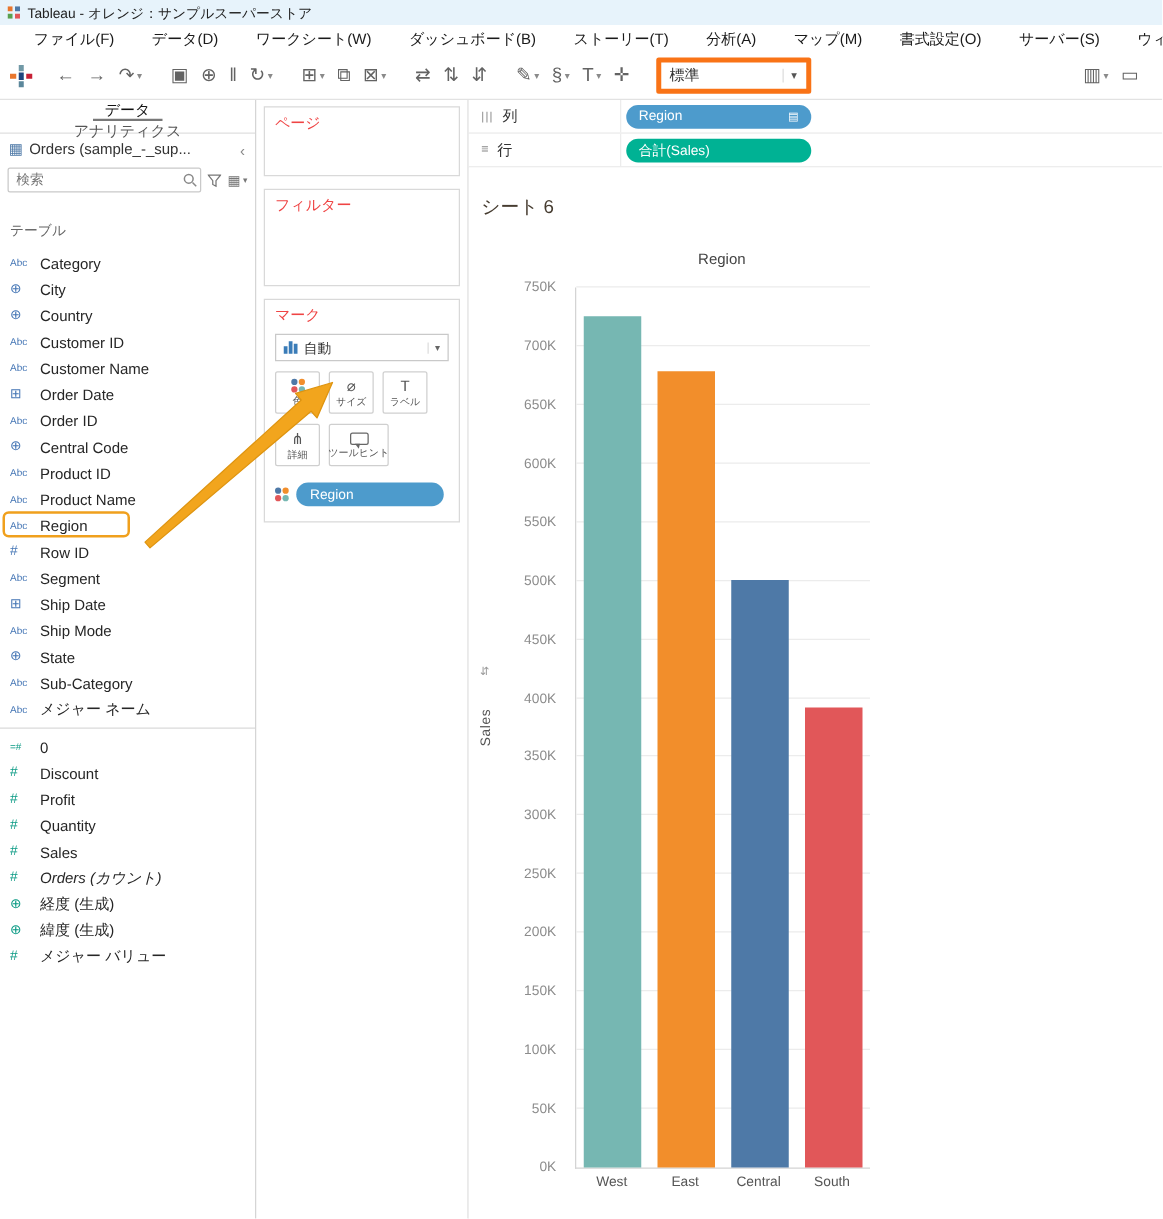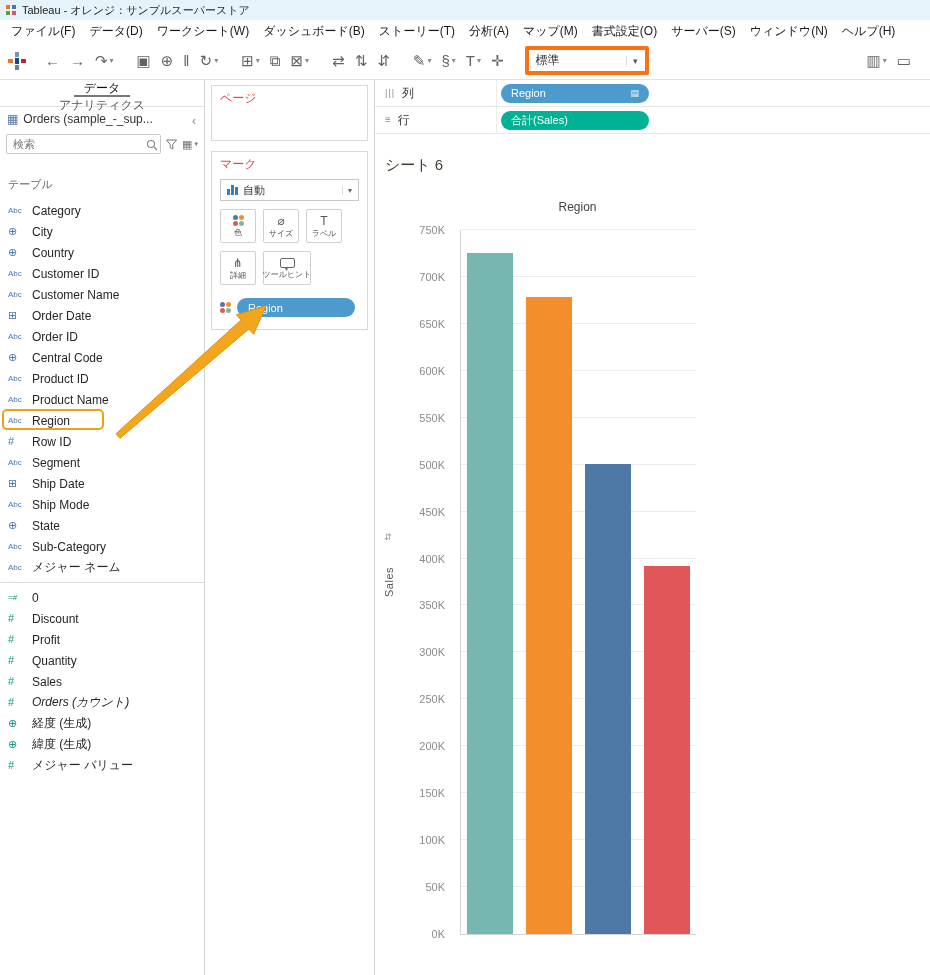--- a/index.html
+++ b/index.html
@@ -5,21 +5,21 @@
   html,body{margin:0;padding:0;}
   body{width:930px;height:975px;font-family:"Liberation Sans","DejaVu Sans",sans-serif;background:#fff;}
   .app{position:relative;width:930px;height:975px;overflow:hidden;background:#fff;}
 
   
   .titlebar{height:20px;background:#e7f3fb;display:flex;align-items:center;padding-left:6px;gap:6px;font-size:11px;color:#222;}
   .logo-sm{display:inline-flex;}
 
   
   .menubar{height:22px;background:#fff;display:flex;align-items:center;padding-left:4px;font-size:12px;color:#1a1a1a;}
-  .menu-item{padding:0 7px;cursor:default;white-space:nowrap;}
+  .menu-item{padding:0 7px;cursor:default;white-space:nowrap;margin-left:16px;}
 
   
   .toolbar{height:37px;display:flex;align-items:center;background:#fff;border-bottom:1px solid #e2e2e2;padding:0 8px;}
   .tb-logo{margin-right:14px;display:inline-flex;}
   .tb-group{display:inline-flex;align-items:center;}
   .tb-btn{display:inline-flex;align-items:center;height:28px;padding:0 5px;color:#636363;font-size:15px;border-radius:2px;cursor:default;}
   .tb-btn.gap{margin-left:13px;}
   .tb-glyph{line-height:1;}
   .tb-caret{font-size:8px;margin-left:2px;color:#8a8a8a;}
   .fit-select{margin-left:16px;width:102px;height:21px;border:4px solid #f97316;border-radius:2px;display:inline-flex;align-items:center;padding:0 7px;font-size:12px;color:#333;background:#fff;}
@@ -376,20 +376,23 @@
           <div class="field-row">
             <span class="f-icon t-num measure">#</span>
             <span class="f-label">メジャー バリュー</span>
           </div>
         </div>
     </div>
 
     <div class="cards-pane">
       <div class="card pages-card">
         <span class="card-label">ページ</span>
+      </div>
+      <div class="card filters-card">
+        <span class="card-label">フィルター</span>
       </div>
       <div class="card marks-card">
         <span class="card-label">マーク</span>
         <div class="mark-type">
           <span class="mt-icon">
               <i></i>
               <i></i>
               <i></i>
             </span>
           <span>自動</span>
@@ -498,20 +501,26 @@
               <div class="gridline" style="bottom: 73.3333%;"></div>
               <div class="gridline" style="bottom: 80%;"></div>
               <div class="gridline" style="bottom: 86.6667%;"></div>
               <div class="gridline" style="bottom: 93.3333%;"></div>
               <div class="gridline" style="bottom: 100%;"></div>
               <div class="bar" style="left: calc(12.5% - 23px); height: 96.6667%; background: rgb(118, 183, 178);"></div>
               <div class="bar" style="left: calc(37.5% - 23px); height: 90.5333%; background: rgb(242, 142, 43);"></div>
               <div class="bar" style="left: calc(62.5% - 23px); height: 66.8%; background: rgb(78, 121, 167);"></div>
               <div class="bar" style="left: calc(87.5% - 23px); height: 52.2667%; background: rgb(225, 87, 89);"></div>
             </div>
+          <div class="x-axis">
+              <div class="xtick" style="left: 0%; width: 25%;">West</div>
+              <div class="xtick" style="left: 25%; width: 25%;">East</div>
+              <div class="xtick" style="left: 50%; width: 25%;">Central</div>
+              <div class="xtick" style="left: 75%; width: 25%;">South</div>
+            </div>
         </div>
       </div>
     </div>
 
   </div>
 
   <svg class="arrow-overlay" width="930" height="975">
     <polygon points="116,433.7 241,320 236.4,314.7 266,306 253.6,334.3 248.9,329 120,438.3" fill="#f2a51d" stroke="#de9410" stroke-width="1" stroke-linejoin="round"></polygon>
   </svg>
 

